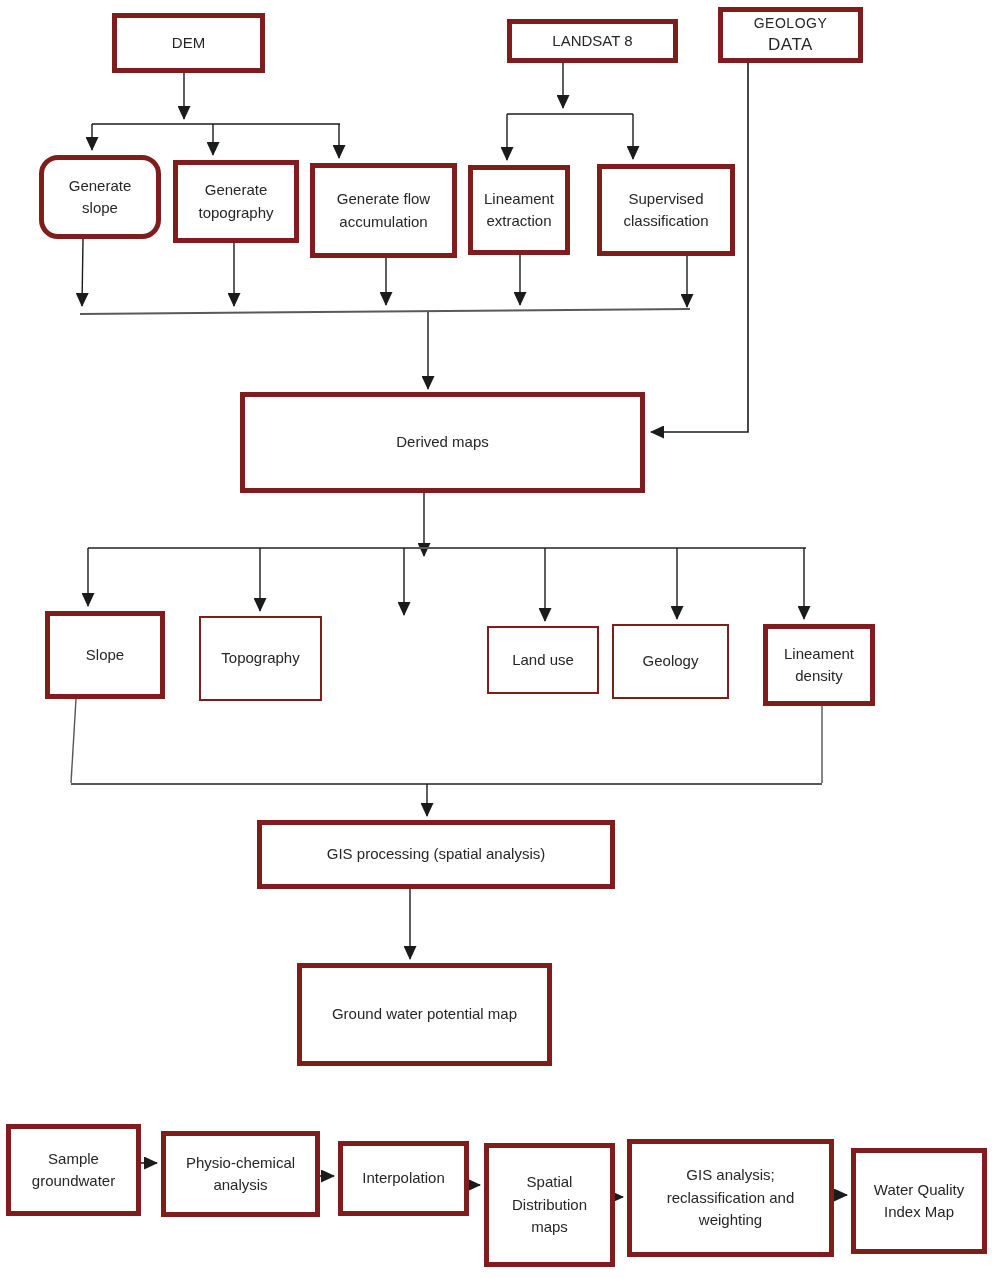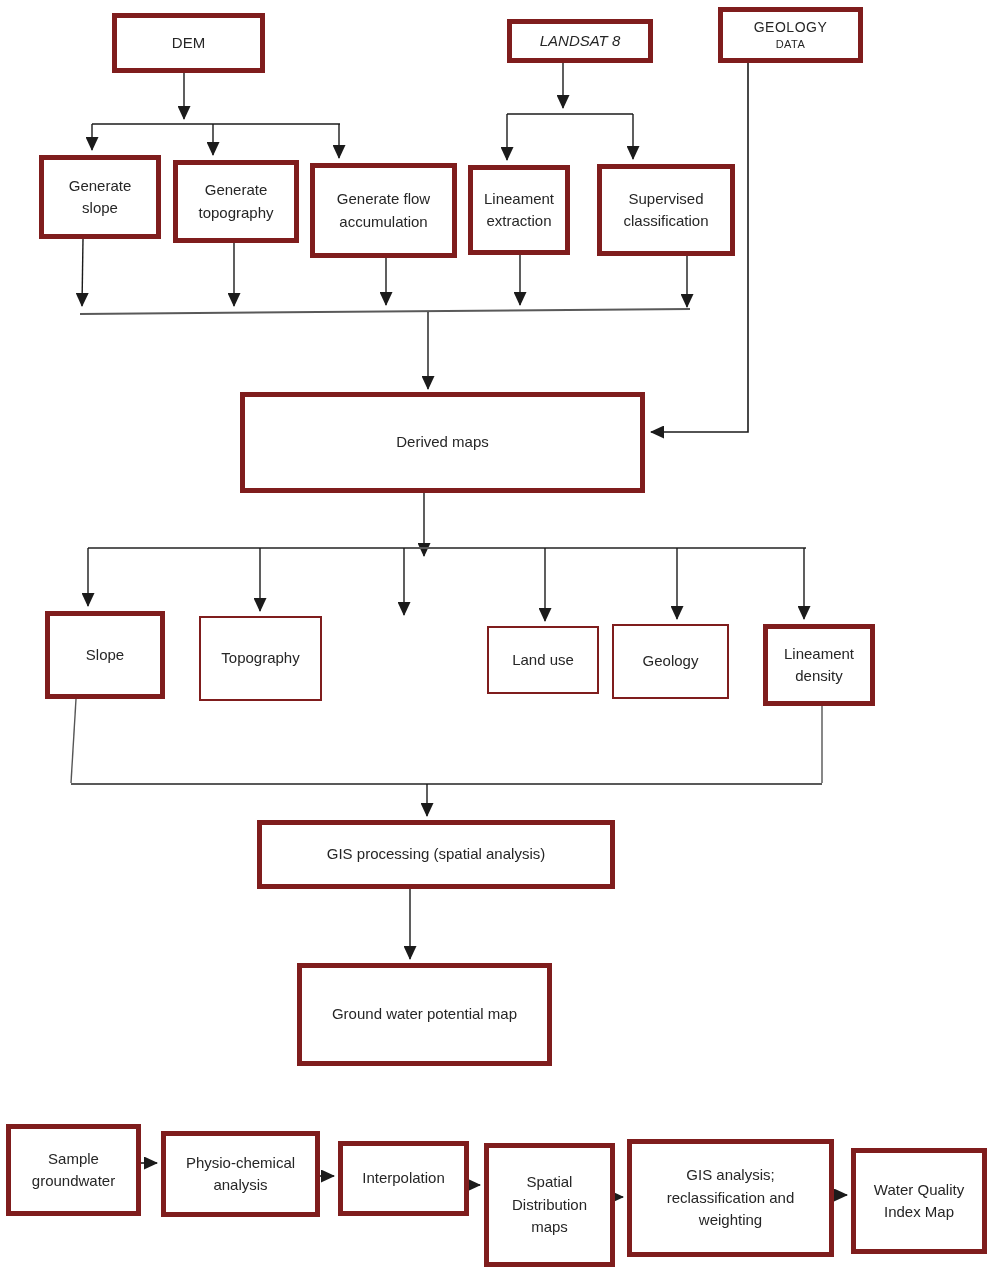--- a/index.html
+++ b/index.html
@@ -21,26 +21,26 @@
     background:#ffffff;
     display:flex;align-items:center;justify-content:center;
     text-align:center;
     font-size:15px;line-height:1.5;
     box-sizing:border-box;
     padding:4px 10px;
   }
   .node.thin{border-width:2px;}
   .node .stack{display:flex;flex-direction:column;align-items:center;justify-content:center;}
   .caps-small{font-size:14px;letter-spacing:.5px;}
-  .caps-big{font-size:11px;letter-spacing:.5px;margin-top:-2px;}
+  .caps-big{font-size:17px;letter-spacing:.5px;margin-top:-2px;}
   
   #n-dem{left:112px;top:13px;width:153px;height:60px;}
-  #n-landsat{left:507px;top:19px;width:146px;height:44px;font-style:italic;}
+  #n-landsat{left:507px;top:19px;width:171px;height:44px;}
   #n-geology-data{left:718px;top:7px;width:145px;height:56px;padding:2px 6px;}
-  #n-generate-slope{left:39px;top:155px;width:122px;height:84px;}
+  #n-generate-slope{left:39px;top:155px;width:122px;height:84px;border-radius:19px;}
   #n-generate-topography{left:173px;top:160px;width:126px;height:83px;}
   #n-generate-flow{left:310px;top:163px;width:147px;height:95px;}
   #n-lineament-extraction{left:468px;top:165px;width:102px;height:90px;}
   #n-supervised-classification{left:597px;top:164px;width:138px;height:92px;}
   #n-derived-maps{left:240px;top:392px;width:405px;height:101px;}
   #n-slope{left:45px;top:611px;width:120px;height:88px;}
   #n-topography{left:199px;top:616px;width:123px;height:85px;}
   #n-flow-accumulation{left:338px;top:620px;width:134px;height:79px;}
   #n-land-use{left:487px;top:626px;width:112px;height:68px;}
   #n-geology{left:612px;top:624px;width:117px;height:75px;}

